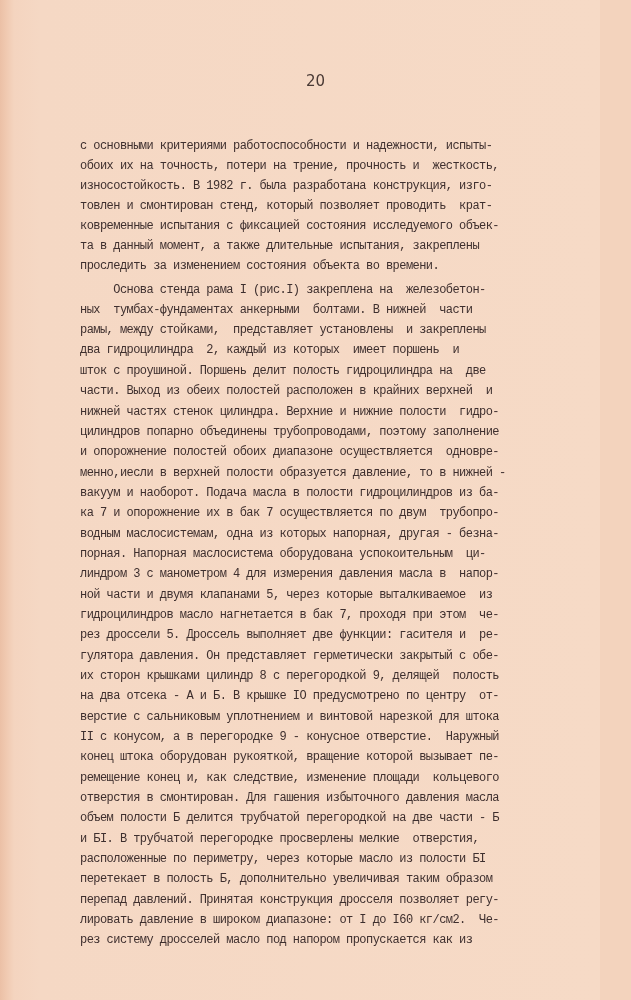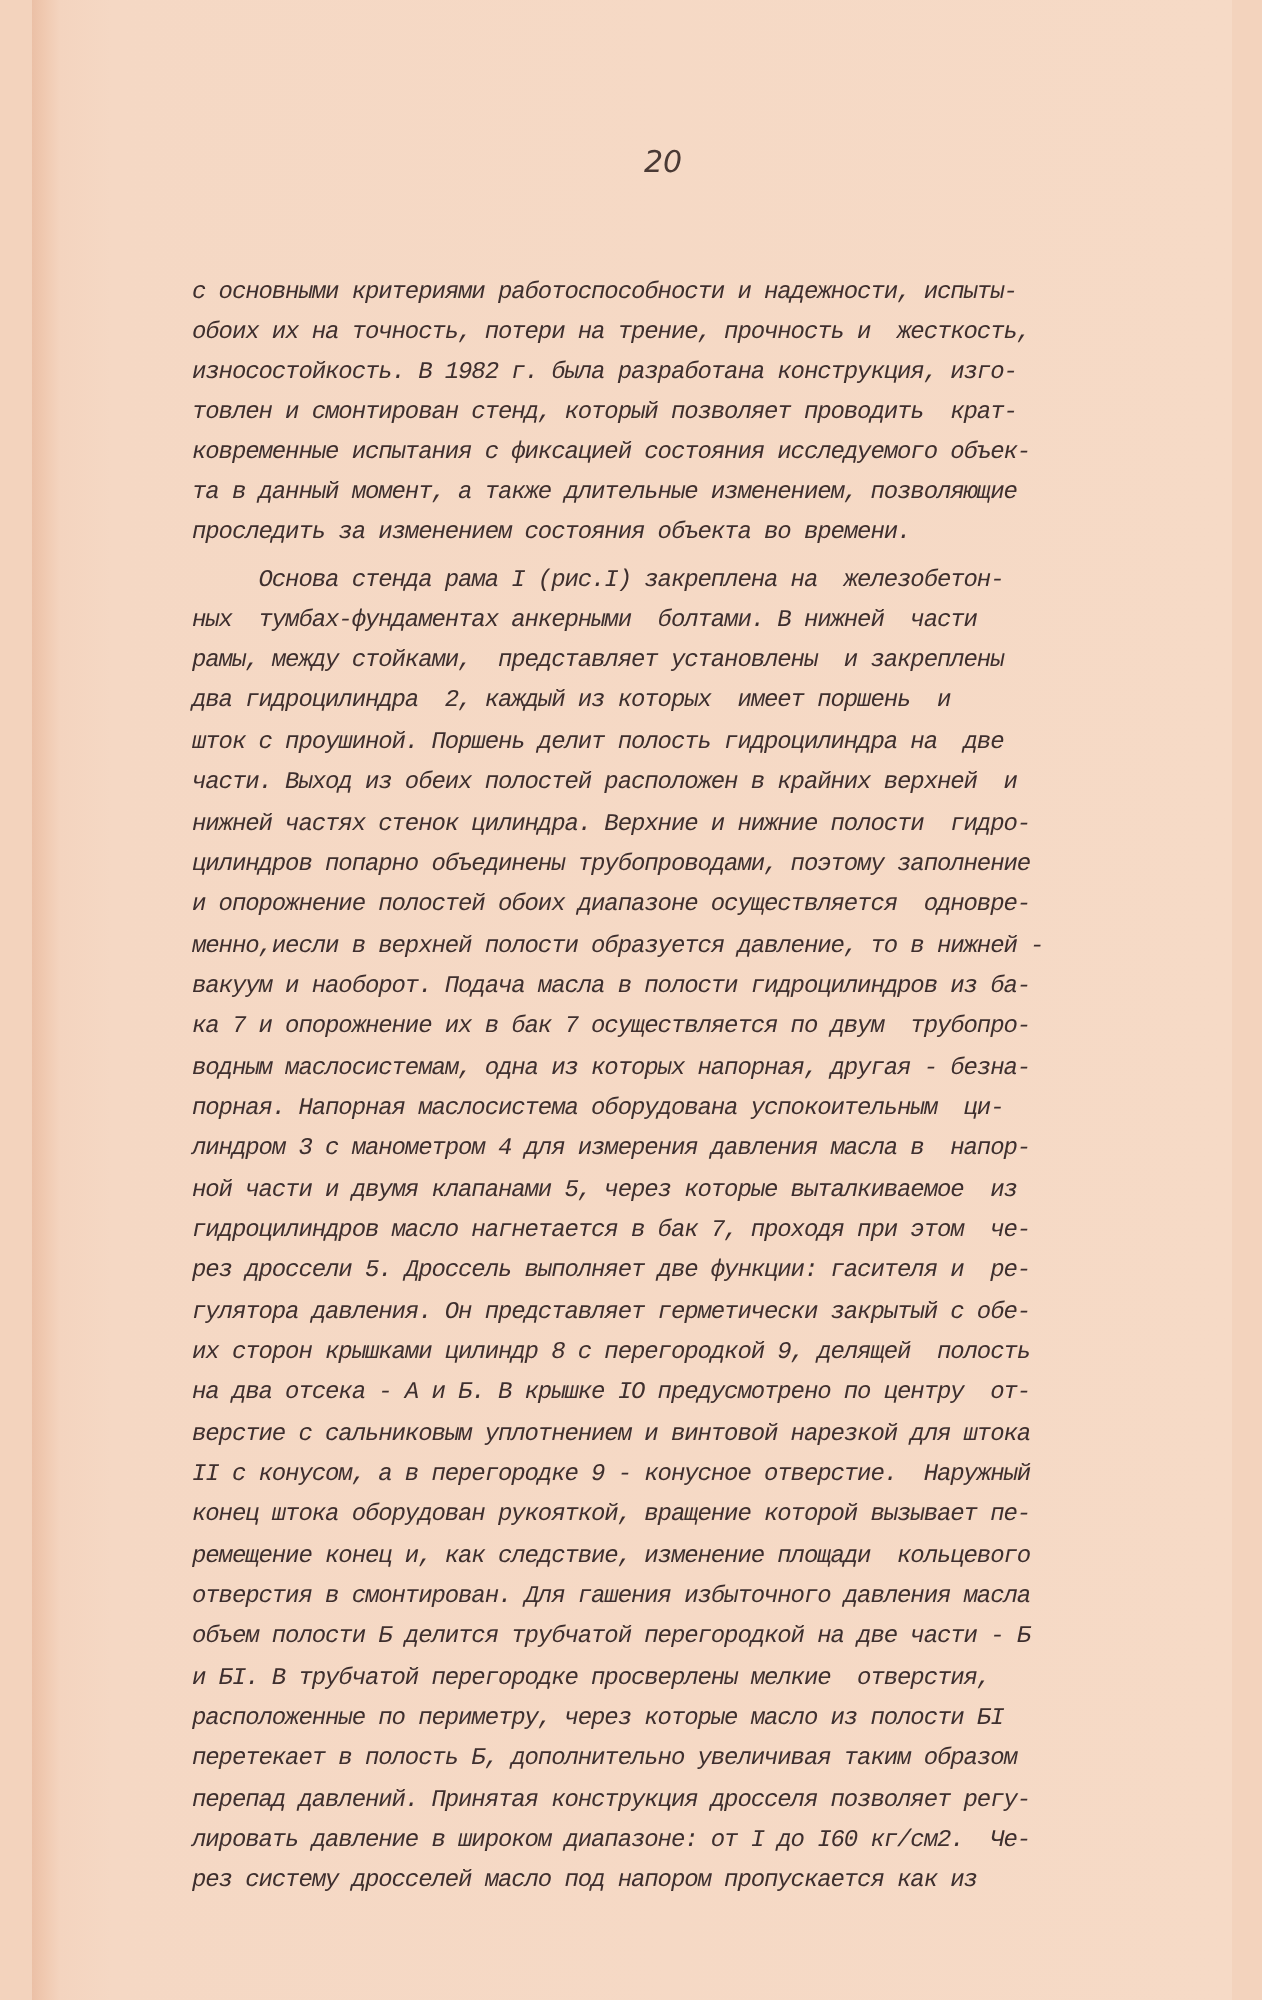--- a/index.html
+++ b/index.html
@@ -8,26 +8,25 @@
     }
     body {
       width: 631px;
       height: 1000px;
       overflow: hidden;
       background: #f3d3bd;
       position: relative;
     }
     .page {
       position: absolute;
-      left: 16px; top: 0;
+      left: 0; top: 0;
       width: 600px;
       height: 1000px;
       background:
         linear-gradient(90deg, #ebc0a6 0px, #f0c9b0 6px, #f4d4bf 14px, #f5d8c4 40px, #f6dac6 100%);
-      font-style: italic;
     }
     .page-number {
       position: absolute;
       left: 0;
       width: 631px;
       top: 72px;
       text-align: center;
       font-family: "DejaVu Sans", sans-serif;
       font-size: 15px;
       color: #4a3a35;
@@ -53,21 +52,21 @@
 <body>
 
 <div class="page">
   <div class="page-number">20</div>
   <div class="lines">
     <div class="line" style="top:0px">с основными критериями работоспособности и надежности, испыты-</div>
     <div class="line" style="top:20px">обоих их на точность, потери на трение, прочность и  жесткость,</div>
     <div class="line" style="top:40px">износостойкость. В 1982 г. была разработана конструкция, изго-</div>
     <div class="line" style="top:60px">товлен и смонтирован стенд, который позволяет проводить  крат-</div>
     <div class="line" style="top:80px">ковременные испытания с фиксацией состояния исследуемого объек-</div>
-    <div class="line" style="top:100px">та в данный момент, а также длительные изменением, позволяющие</div>
+    <div class="line" style="top:100px">та в данный момент, а также длительные испытания, закреплены</div>
     <div class="line" style="top:120px">проследить за изменением состояния объекта во времени.</div>
     <div class="line" style="top:144px">     Основа стенда рама I (рис.I) закреплена на  железобетон-</div>
     <div class="line" style="top:164px">ных  тумбах-фундаментах анкерными  болтами. В нижней  части</div>
     <div class="line" style="top:184px">рамы, между стойками,  представляет установлены  и закреплены</div>
     <div class="line" style="top:204px">два гидроцилиндра  2, каждый из которых  имеет поршень  и</div>
     <div class="line" style="top:225px">шток с проушиной. Поршень делит полость гидроцилиндра на  две</div>
     <div class="line" style="top:245px">части. Выход из обеих полостей расположен в крайних верхней  и</div>
     <div class="line" style="top:266px">нижней частях стенок цилиндра. Верхние и нижние полости  гидро-</div>
     <div class="line" style="top:286px">цилиндров попарно объединены трубопроводами, поэтому заполнение</div>
     <div class="line" style="top:306px">и опорожнение полостей обоих диапазоне осуществляется  одновре-</div>

